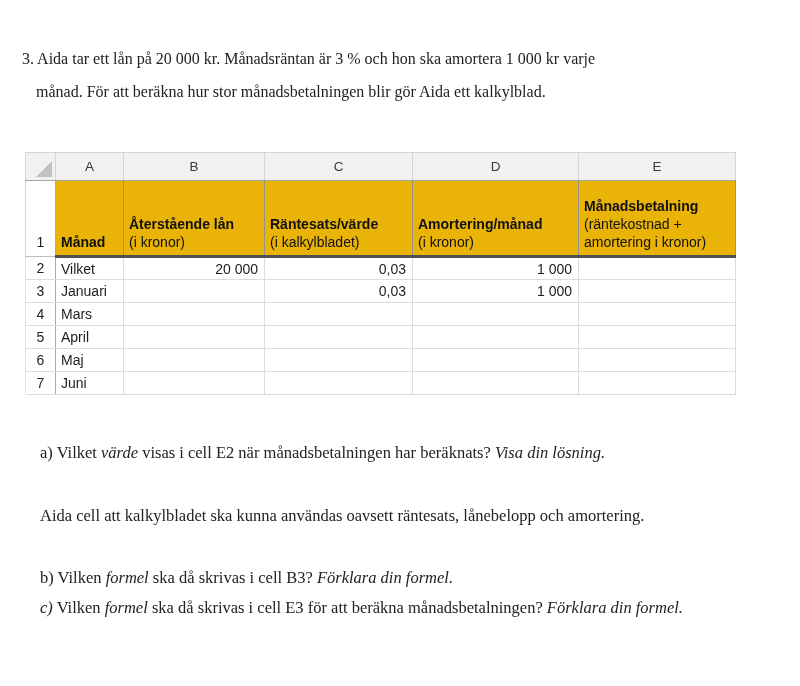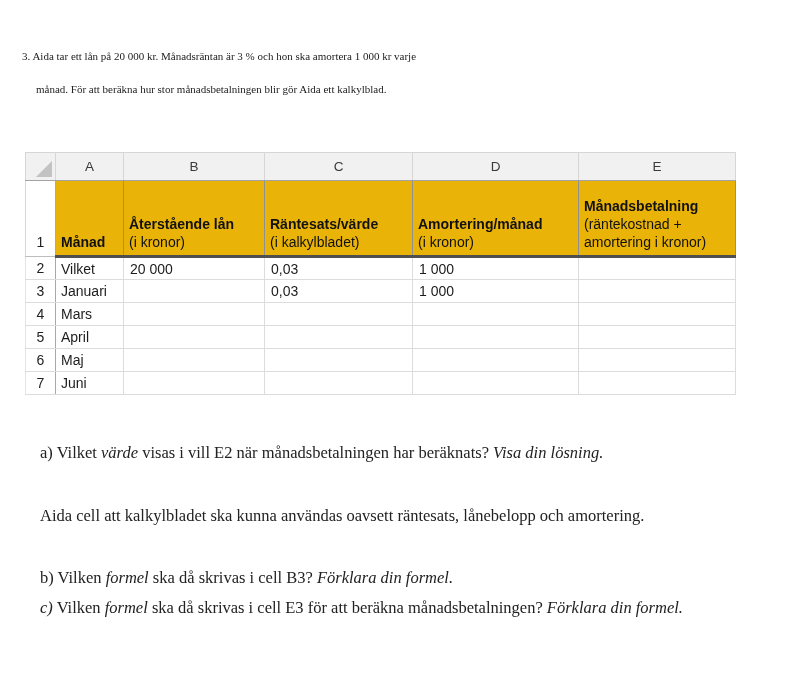--- a/index.html
+++ b/index.html
@@ -2,21 +2,21 @@
 <html><head>
 <meta charset="utf-8">
 <style>
   * { margin: 0; padding: 0; box-sizing: border-box; }
   html, body { width: 800px; height: 686px; background: #ffffff; overflow: hidden;
     font-family: "Liberation Serif", "DejaVu Serif", serif; color: #1f1f1f; }
 
   .abs { position: absolute; }
 
   
-  .doc-line { font-size: 11px; white-space: nowrap; color: #222; }
+  .doc-line { font-size: 16px; white-space: nowrap; color: #222; }
   .q-line   { font-size: 16.5px; white-space: nowrap; color: #222; }
   .ital     { font-style: italic; margin-top: 24px; }
 
   
   .sheet { position: absolute; top: 152px; left: 25px; }
   table { border-collapse: collapse; table-layout: fixed;
     font-family: "Liberation Sans", "DejaVu Sans", sans-serif; }
 
   col.c-rn { width: 30px; }
   col.c-a  { width: 68px; }
@@ -44,21 +44,21 @@
     padding: 0 0 5px 0; }
   .h-title { font-weight: bold; display: block; }
   .h-sub   { display: block; }
 
   
   tr.data td { height: 23px; background: #ffffff; border: 1px solid #dcdcdc;
     font-size: 14px; color: #1c1c1c; padding: 0 6px; }
   tr.data td.rn { text-align: center; border-left: 1px solid #e4e4e4;
     border-right: 1px solid #a8a8a8; padding: 0; font-size: 14px; color: #222; }
   tr.data td.t-l { text-align: left; padding-left: 5px; }
-  tr.data td.t-r { text-align: left; }
+  tr.data td.t-r { text-align: right; }
 </style>
 </head>
 <body>
 
 <div class="abs doc-line" style="top:50px; left:22px;">3. Aida tar ett lån på 20 000 kr. Månadsräntan är 3 % och hon ska amortera 1 000 kr varje</div>
 <div class="abs doc-line" style="top:83px; left:36px;">månad. För att beräkna hur stor månadsbetalningen blir gör Aida ett kalkylblad.</div>
 
 <div class="sheet">
   <table>
     <colgroup>
@@ -149,21 +149,21 @@
       <td class="t-r"></td>
       <td class="t-r"></td>
       <td class="t-r"></td>
       <td class="t-r"></td>
     </tr>
   </tbody>
     </table>
 </div>
 
 <div class="abs q-line" style="top:443px; left:40px;">
-  <span>a) Vilket </span><span class="ital">värde</span><span> visas i vill E2 när månadsbetalningen har beräknats? </span><span class="ital">Visa din lösning.</span>
+  <span>a) Vilket </span><span class="ital">värde</span><span> visas i cell E2 när månadsbetalningen har beräknats? </span><span class="ital">Visa din lösning.</span>
 </div>
 
 <div class="abs q-line" style="top:506px; left:40px;">Aida cell att kalkylbladet ska kunna användas oavsett räntesats, lånebelopp och amortering.</div>
 
 <div class="abs q-line" style="top:568px; left:40px;">
   <span>b) Vilken </span><span class="ital">formel</span><span> ska då skrivas i cell B3? </span><span class="ital">Förklara din formel.</span>
 </div>
 
 <div class="abs q-line" style="top:598px; left:40px;">
   <span class="ital">c)</span><span> Vilken </span><span class="ital">formel</span><span> ska då skrivas i cell E3 för att beräkna månadsbetalningen? </span><span class="ital">Förklara din formel.</span>

